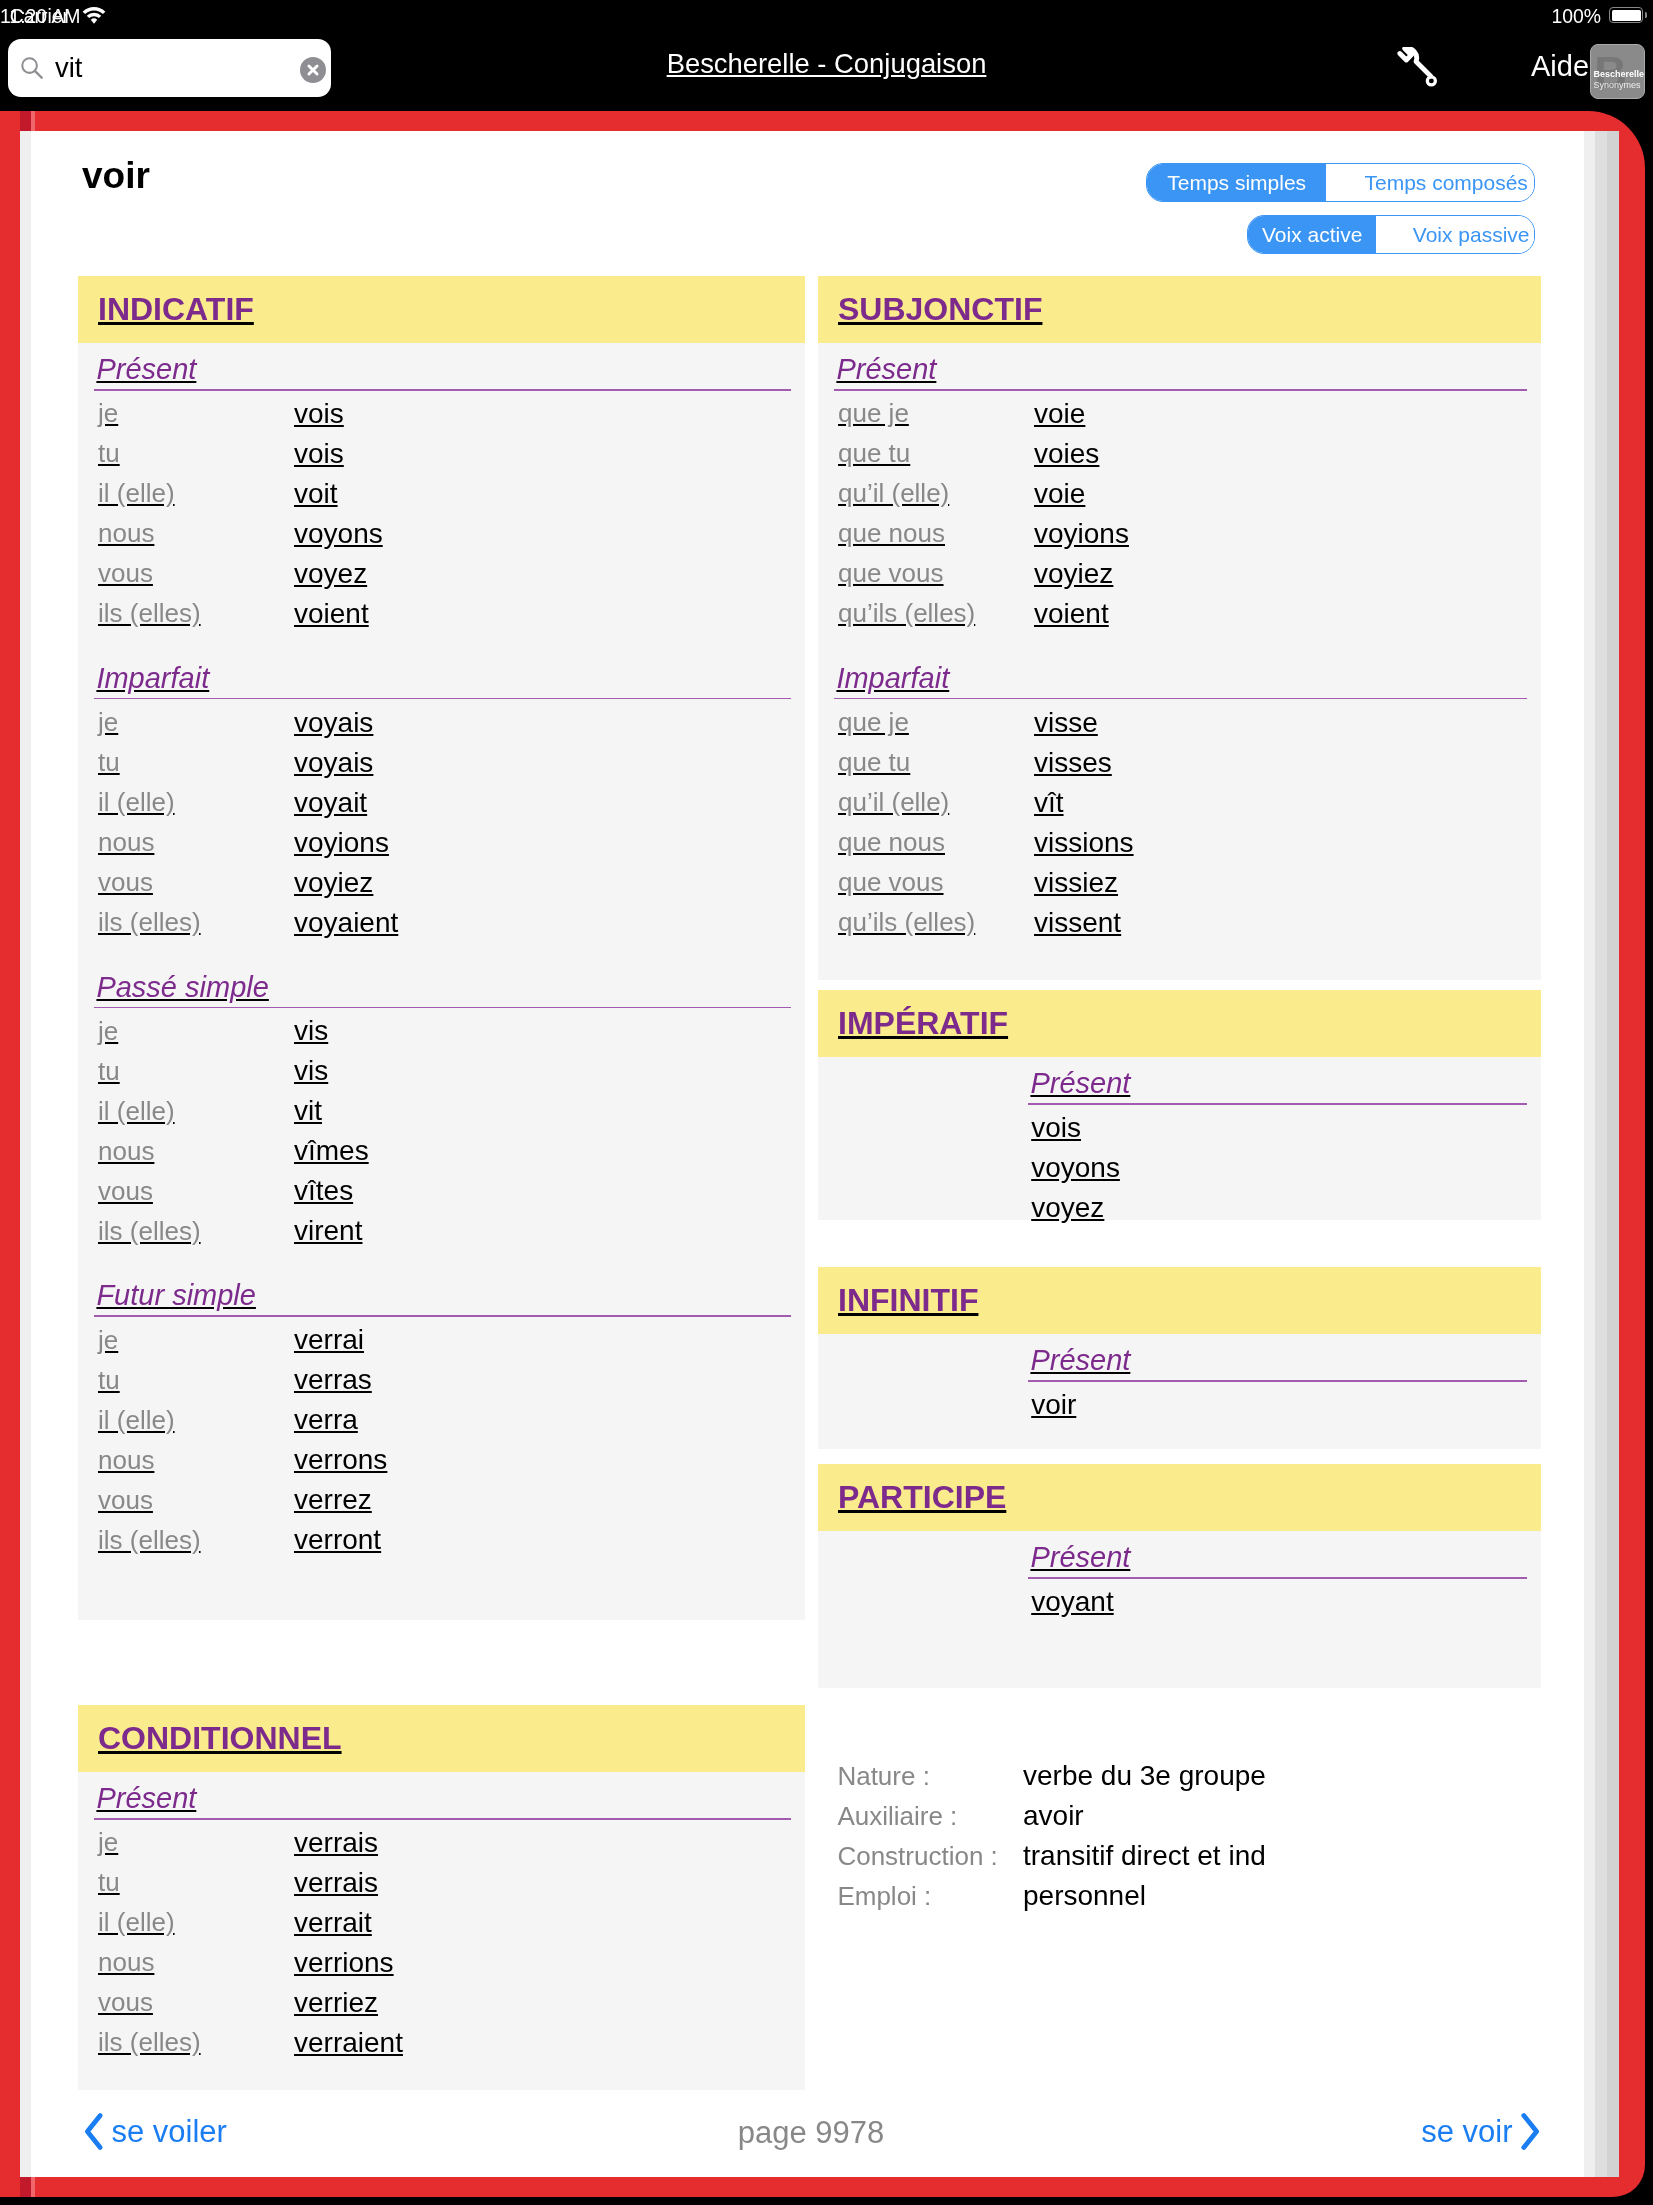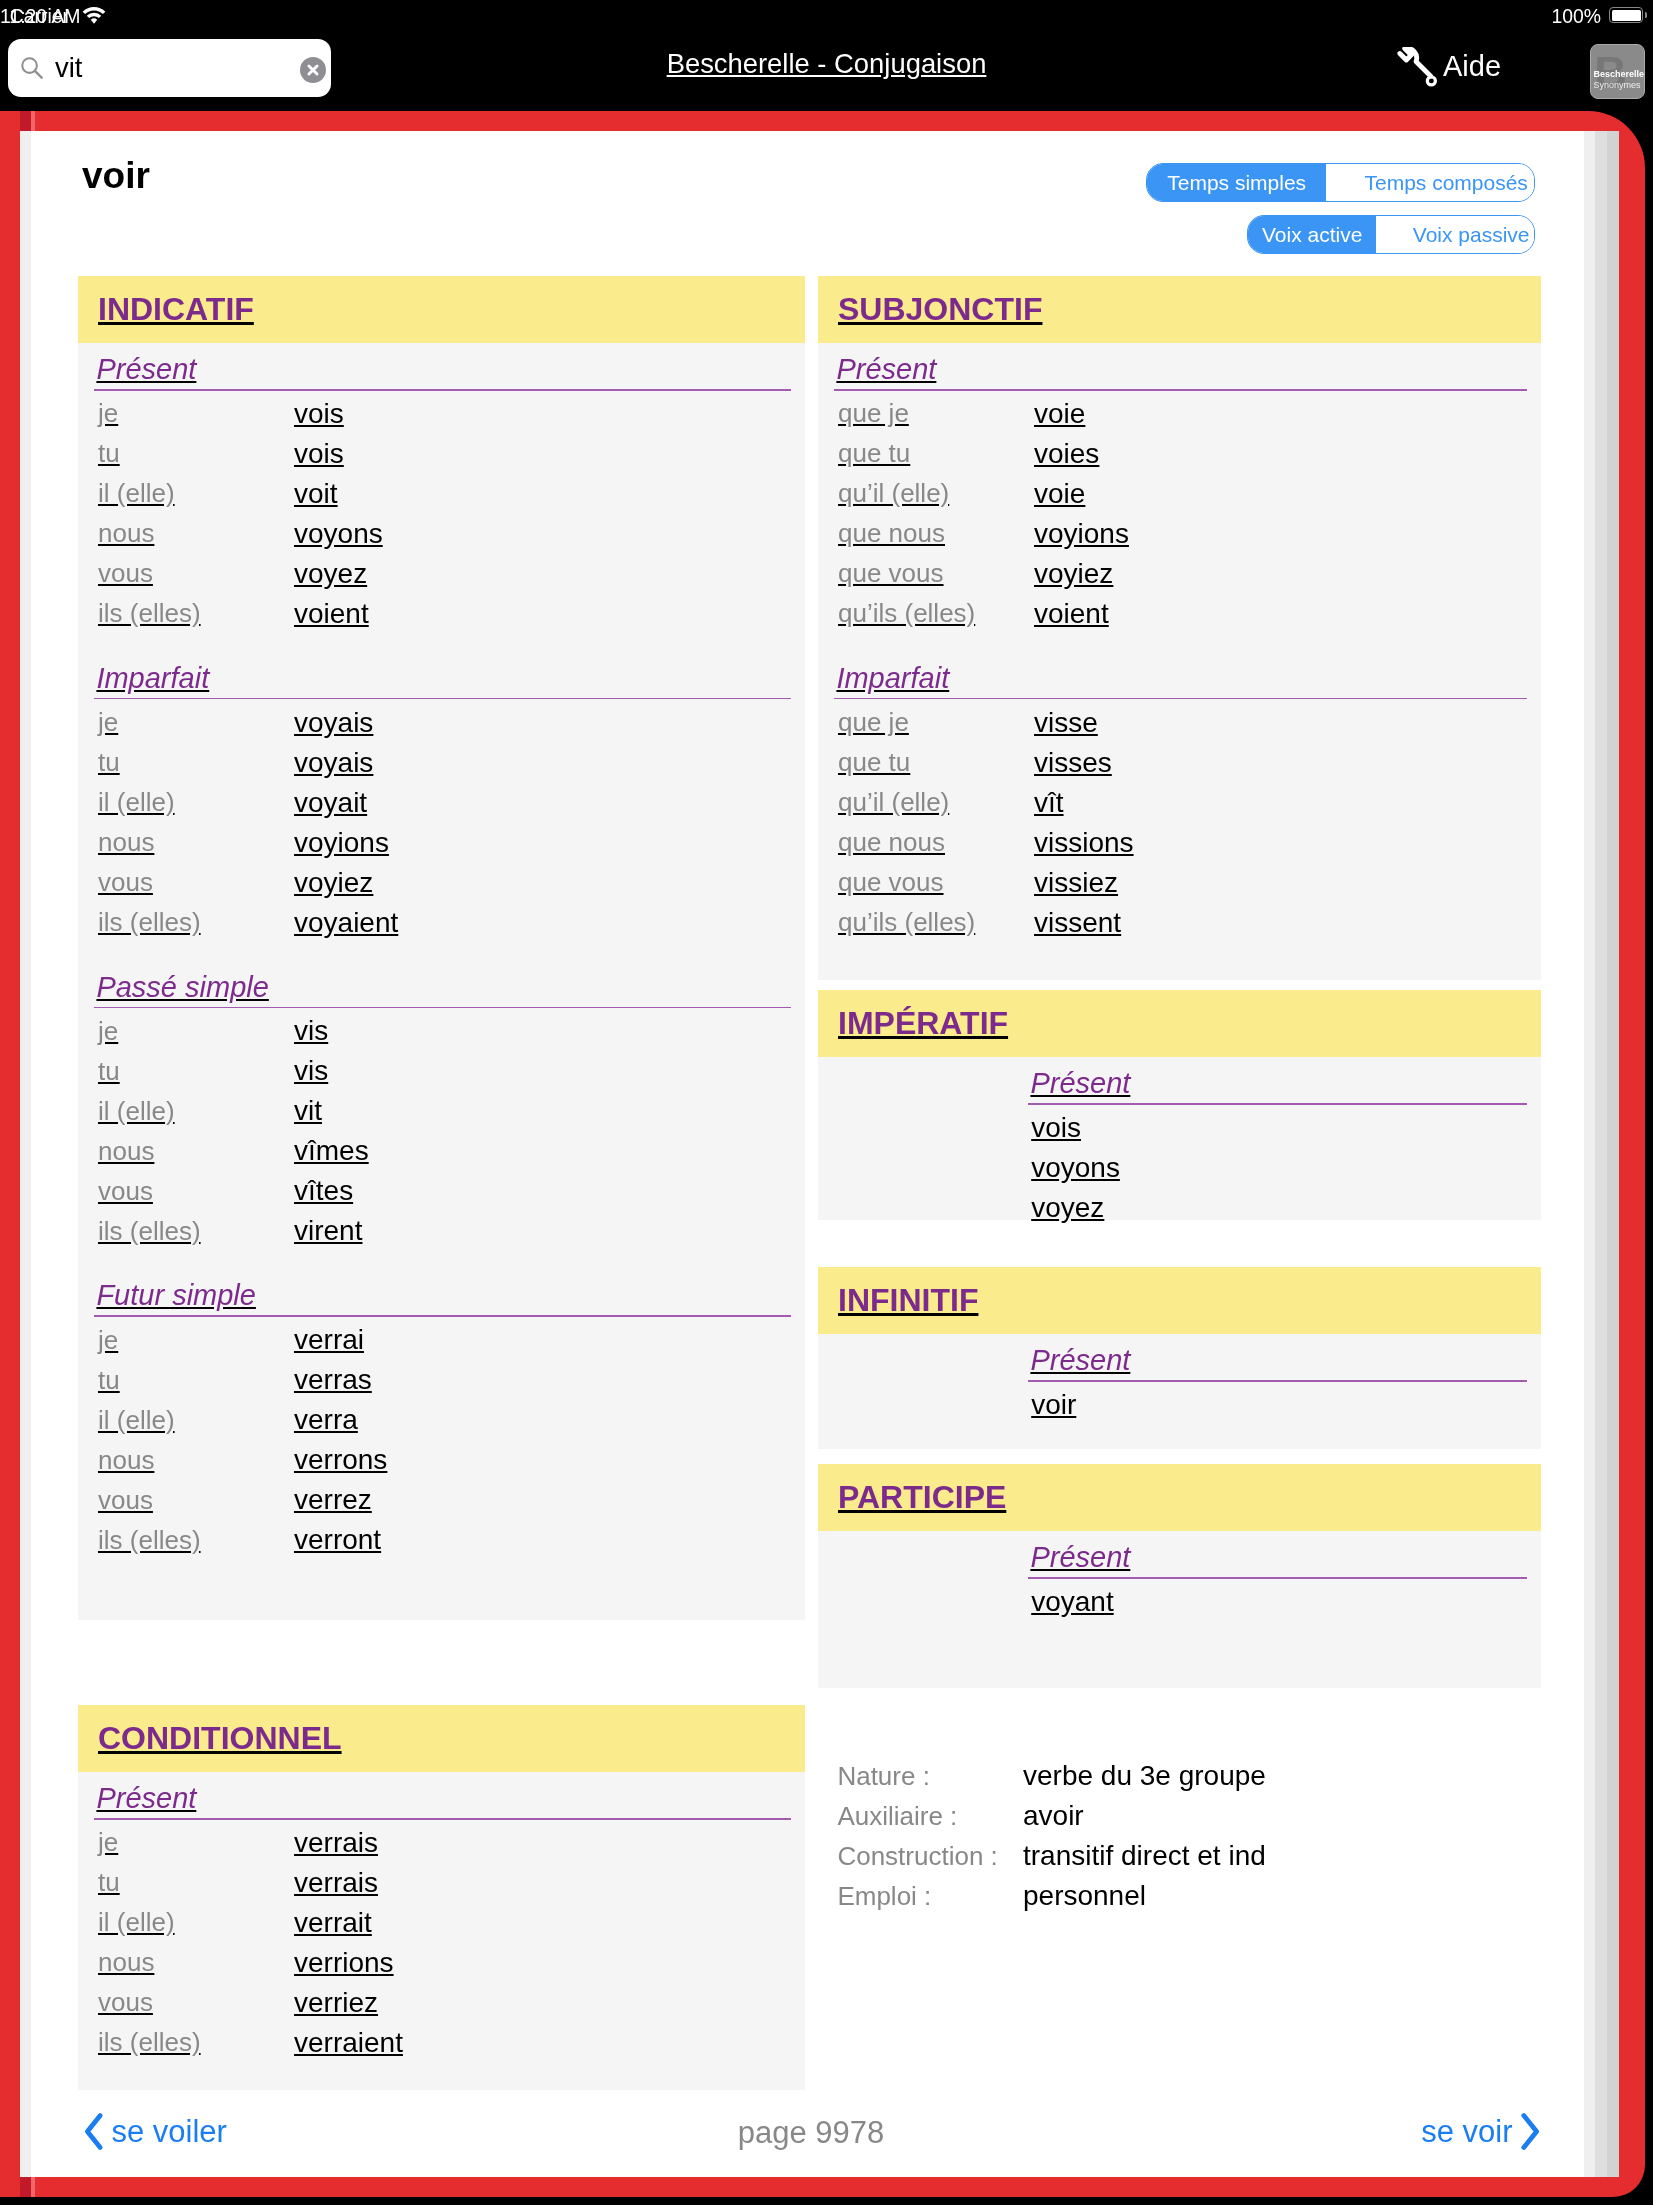--- a/index.html
+++ b/index.html
@@ -19,21 +19,21 @@
   .status .battery .nub { position: absolute; right: -4.8px; top: 4px; width: 2.4px; height: 5.7px; background: #888; border-radius: 0 1.6px 1.6px 0; }
 
   
   .search { left: 8px; top: 39px; width: 323px; height: 58px; background: #fff; border-radius: 13px; }
   .search .mag { left: 11.3px; top: 16px; width: 26px; height: 26px; }
   .search input { position: absolute; left: 47px; top: 8px; width: 234px; height: 42px; border: none; outline: none; background: transparent; font-size: 27.4px; color: #000; font-family: "Liberation Sans", sans-serif; padding: 0; }
   .search .clear { left: 292px; top: 55px; }
   .search .clear { position: absolute; left: 292px; top: 18px; width: 26px; height: 26px; border-radius: 50%; background: #8e8e93; }
   .nav-title { top: 48px; left: 0; width: 1653px; text-align: center; color: #fff; font-size: 27.4px; text-decoration: underline; }
   .wrench { left: 1395px; top: 47px; width: 42px; height: 42px; }
-  .aide { left: 1443px; top: 50px; color: #fff; font-size: 29px; }
+  .aide { left: 1531px; top: 50px; color: #fff; font-size: 29px; }
   .app-icon { left: 1590px; top: 44px; width: 55px; height: 55px; border-radius: 8px; background: #8a8a8a; border: 0.8px solid #aaa; box-sizing: border-box; overflow: hidden; }
   .app-icon .b { position: absolute; left: 3.2px; top: 4.8px; font-size: 45px; font-weight: bold; color: #777; line-height: 45px; }
   .app-icon .l1 { position: absolute; left: 2.4px; top: 24px; font-size: 9px; color: #fff; font-weight: bold; text-align: right; }
   .app-icon .l2 { position: absolute; left: 2.4px; top: 35px; font-size: 9px; color: #eee; }
 
   
   .red-frame { left: 0; top: 111px; width: 1645px; height: 2086px; background: #e52d2f; border-radius: 0 57px 32px 0; }
   .spine-dark { left: 20px; top: 111px; width: 10.5px; height: 2086px; background: #c21a2a; }
   .spine-light { left: 31px; top: 111px; width: 4px; height: 2086px; background: #f0666a; }
   .page-strip1 { left: 20px; top: 131px; width: 10.5px; height: 2046px; background: #efefef; }

